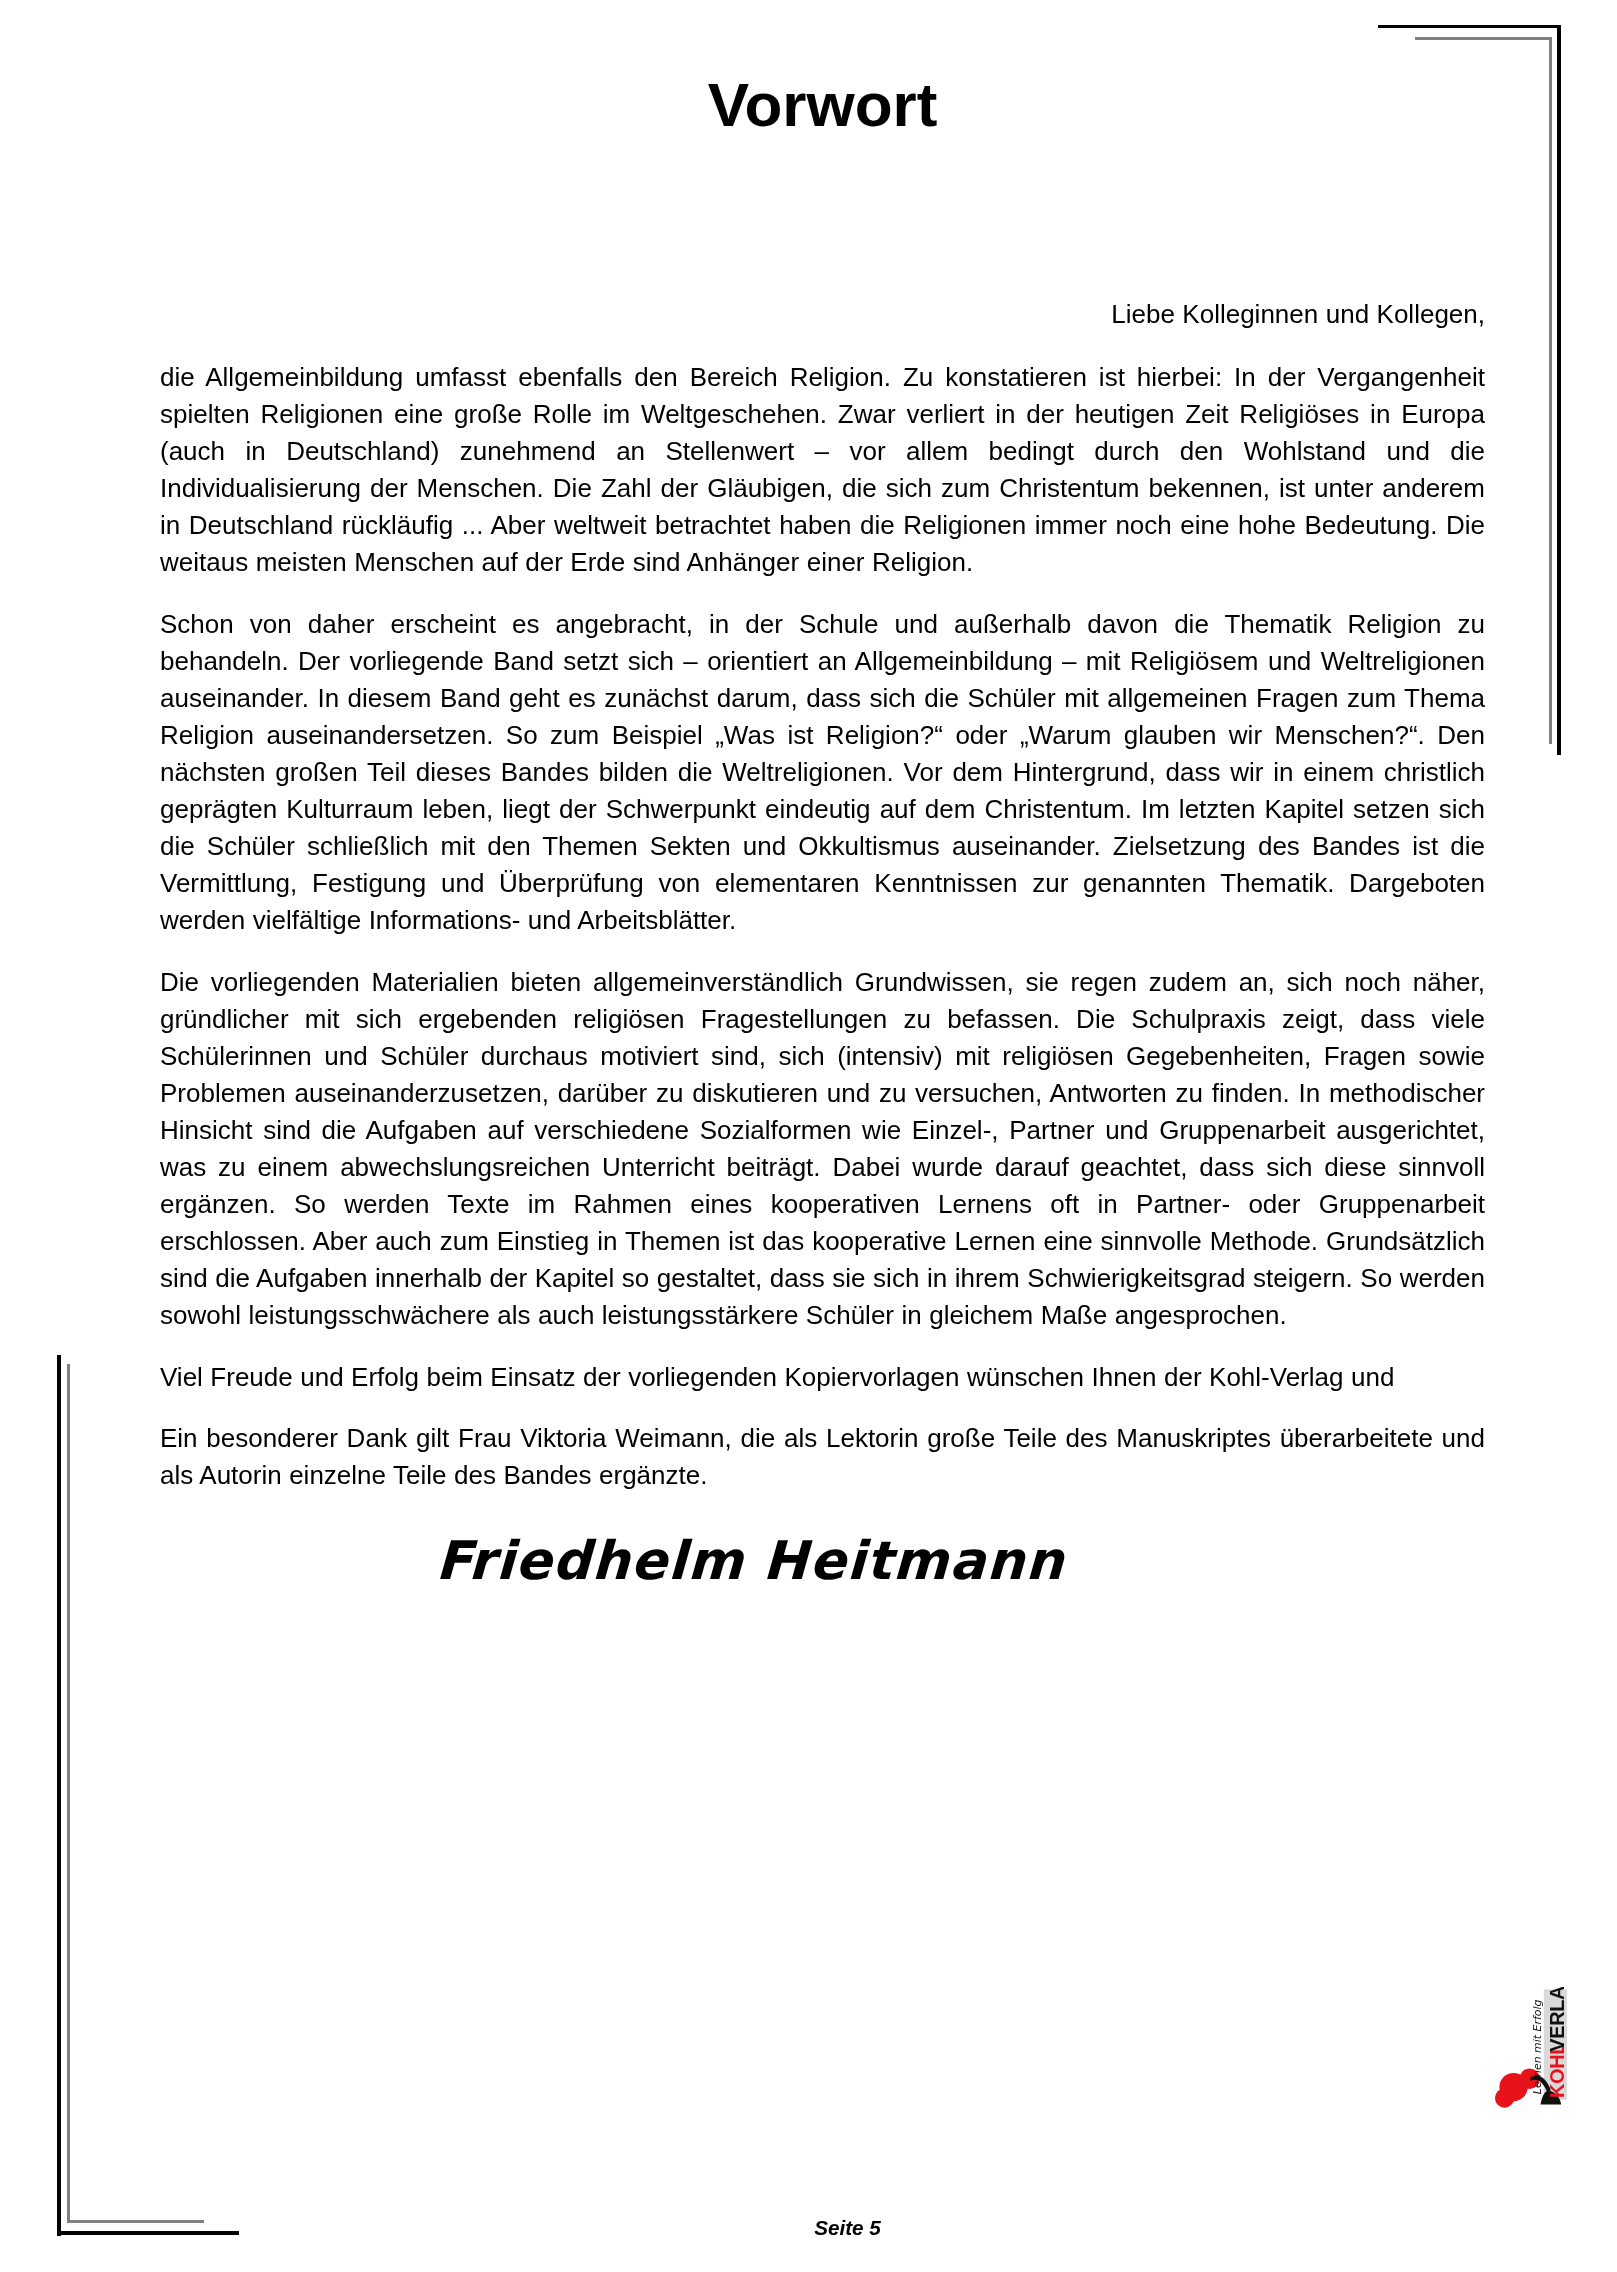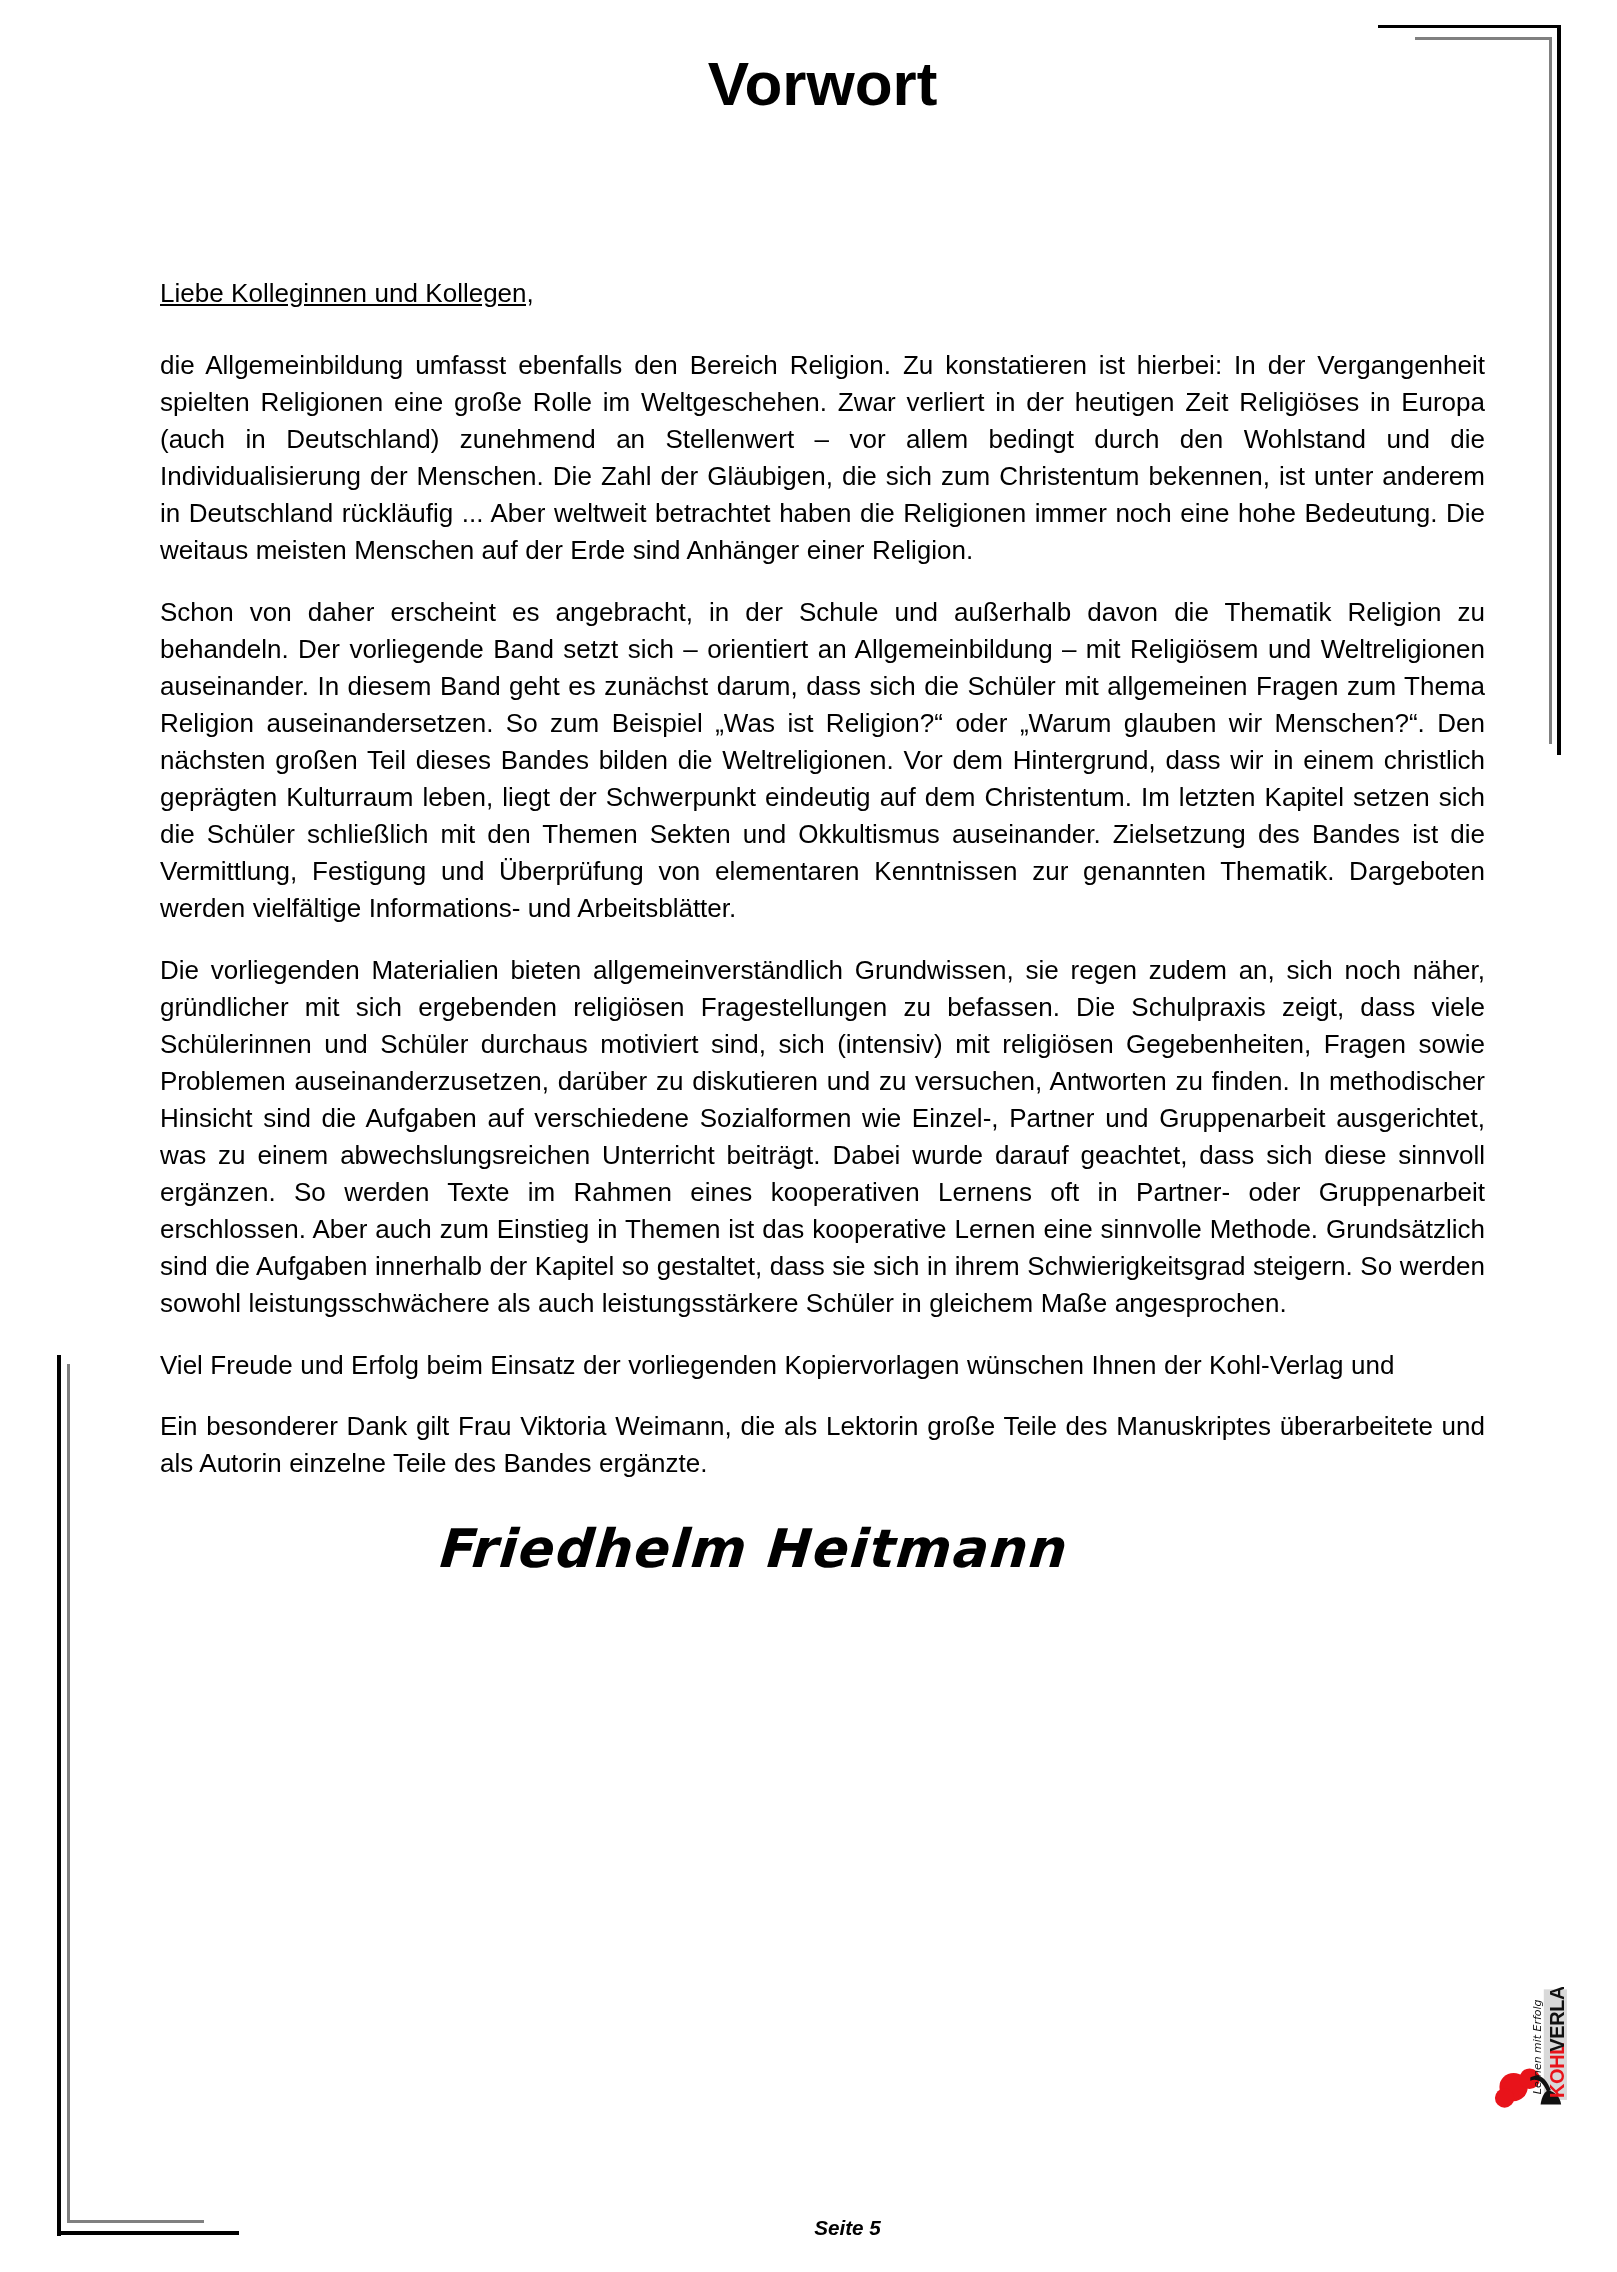--- a/index.html
+++ b/index.html
@@ -95,42 +95,41 @@
     top: 0;
     width: 1325px;
   }
 
   #page-title {
     text-align: center;
     font-size: 62px;
     font-weight: bold;
     letter-spacing: 0px;
     margin: 0;
-    padding-top: 53px;
+    padding-top: 74px;
     padding-bottom: 0;
     line-height: 1.0;
   }
 
   .para {
     font-size: 26px;
     line-height: 1.425;
     text-align: justify;
     margin: 0 0 24.5px 0;
     -webkit-hyphens: none;
     hyphens: none;
     word-spacing: 0.01em;
   }
   .para.last-nojust {
     text-align: left;
   }
   #para-greeting {
     margin-top: 160px;
-    text-align: left;
-    margin-bottom: 35px;
-    text-decoration: underline;
+    text-align: right;
+    margin-bottom: 26px;
   }
 
   #signature {
     font-family: "DejaVu Sans", sans-serif;
     font-style: italic;
     font-weight: bold;
     font-size: 53px;
     letter-spacing: 1.3px;
     text-align: center;
     margin: 36px 0 0 0;

